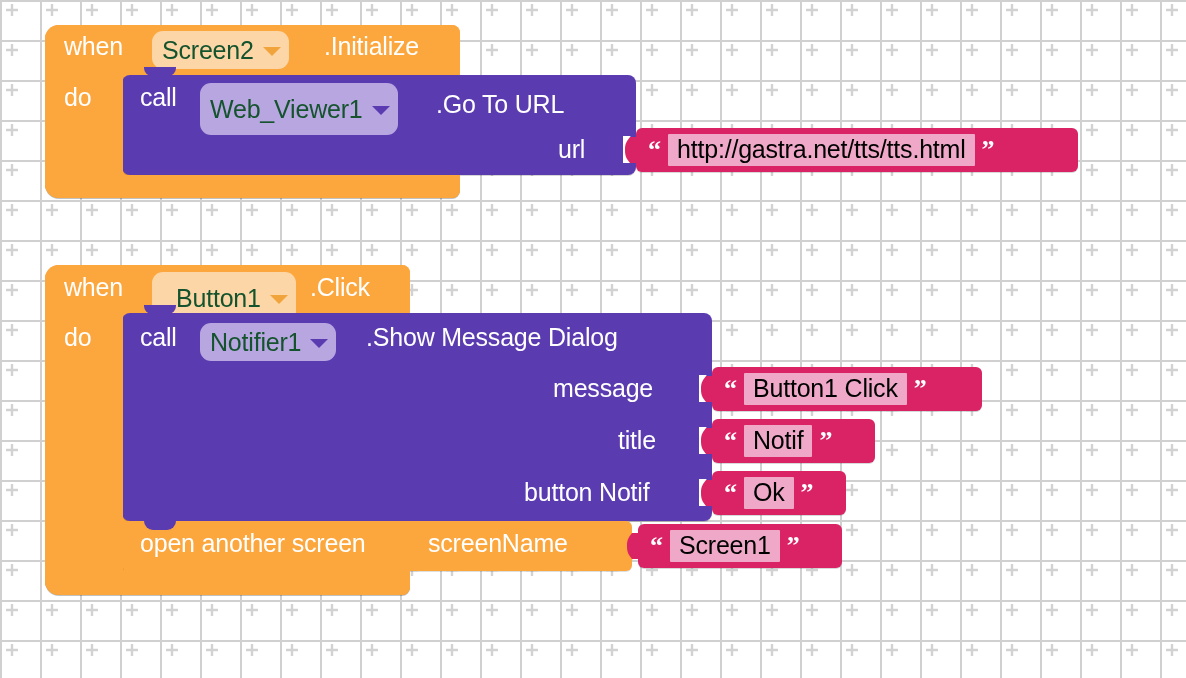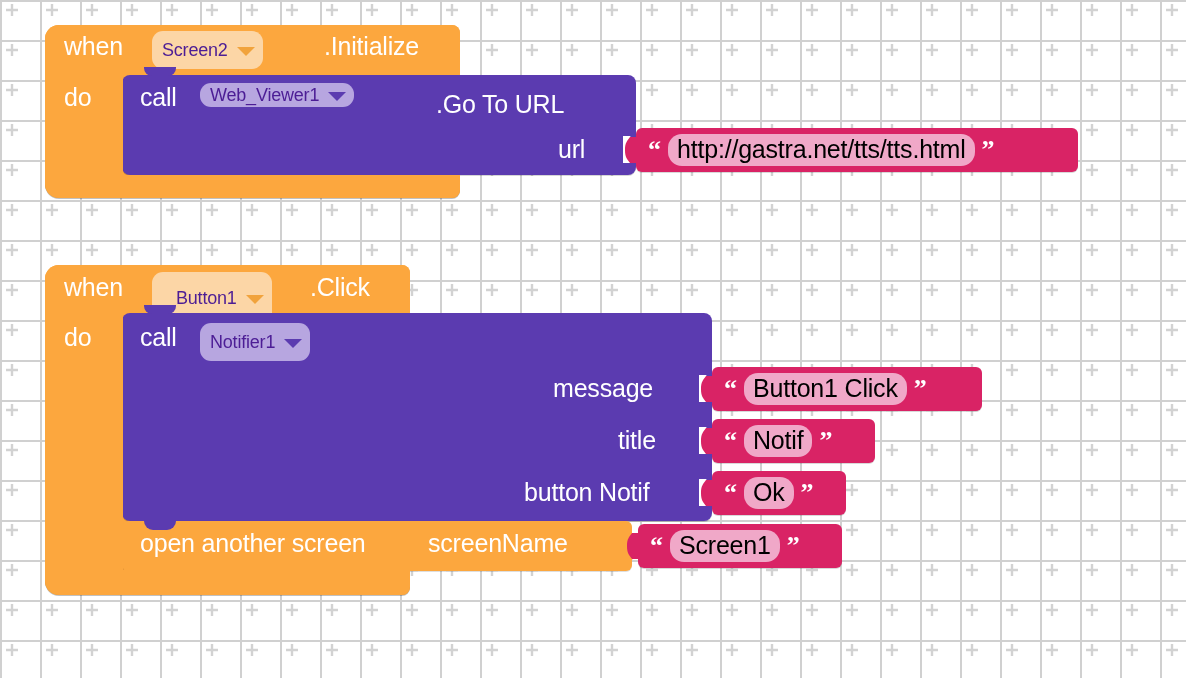--- a/index.html
+++ b/index.html
@@ -56,22 +56,22 @@
   .field {
     position: absolute;
     display: flex;
     align-items: center;
     border-radius: 11px;
     padding: 0 8px 0 10px;
     box-sizing: border-box;
     white-space: nowrap;
   }
   .field .ftext {
-    font-size: 18px;
-    color: #4c1d95;
+    font-size: 25px;
+    color: #14532d;
     line-height: 1;
     letter-spacing: -0.2px;
   }
   .tri {
     width: 0; height: 0;
     border-left: 9px solid transparent;
     border-right: 9px solid transparent;
     border-top-width: 9px;
     border-top-style: solid;
     margin-left: 9px;
@@ -103,21 +103,21 @@
   }
   .quote {
     color: #ffffff;
     font-size: 26px;
     font-weight: bold;
     line-height: 0.7;
     font-family: "Liberation Serif", serif;
   }
   .strfield {
     background: #F0A8C8;
-    border-radius: 14px;
+    border-radius: 1px;
     padding: 1px 9px 3px 9px;
     margin: 0 7px;
     color: #000000;
     font-size: 25px;
     line-height: 1.12;
     white-space: nowrap;
     letter-spacing: -0.2px;
   }
 
   
@@ -178,21 +178,21 @@
 
   <span class="label" style="left:64px; top:85px;">do</span>
 
   <div class="blk purple" style="left:122px; top:75px; width:514px; height:100px;">
     <div style="position:absolute; left:22px; top:-8px; width:32px; height:9px; background:#5B3BB0; border-radius:0 0 8px 8px;"></div>
     <div style="position:absolute; left:22px; bottom:-9px; width:32px; height:10px; background:#5B3BB0; border-radius:0 0 9px 9px;"></div>
   </div>
 
   <span class="label" style="left:140px; top:85px;">call</span>
 
-  <div class="field field-lav" style="left:200px; top:83px; height:24px;">
+  <div class="field field-lav" style="left:200px; top:83px; height:52px;">
     <span class="ftext">Web_Viewer1</span>
     <span class="tri"></span>
   </div>
 
   <span class="label" style="left:436px; top:92px;">.Go To URL</span>
 
   <span class="label" style="left:558px; top:137px;">url</span>
   <div class="socket" style="left:623px; top:136px;"></div>
 
   <div class="text-blk" style="left:636px; top:128px; width:442px; height:44px; padding:0 12px;">
@@ -226,20 +226,21 @@
 
   <span class="label" style="left:64px; top:325px;">do</span>
 
   <span class="label" style="left:140px; top:325px;">call</span>
 
   <div class="field field-lav" style="left:200px; top:323px; height:38px;">
     <span class="ftext">Notifier1</span>
     <span class="tri"></span>
   </div>
 
+  <span class="label" style="left:366px; top:325px;">.Show Message Dialog</span>
 
   <span class="label" style="left:553px; top:376px;">message</span>
   <div class="socket" style="left:699px; top:375px;"></div>
   <div class="text-blk" style="left:712px; top:367px; width:270px; height:44px; padding:0 12px;">
     <div class="plug"></div>
     <span class="quote">“</span>
     <span class="strfield">Button1 Click</span>
     <span class="quote">”</span>
   </div>
 

